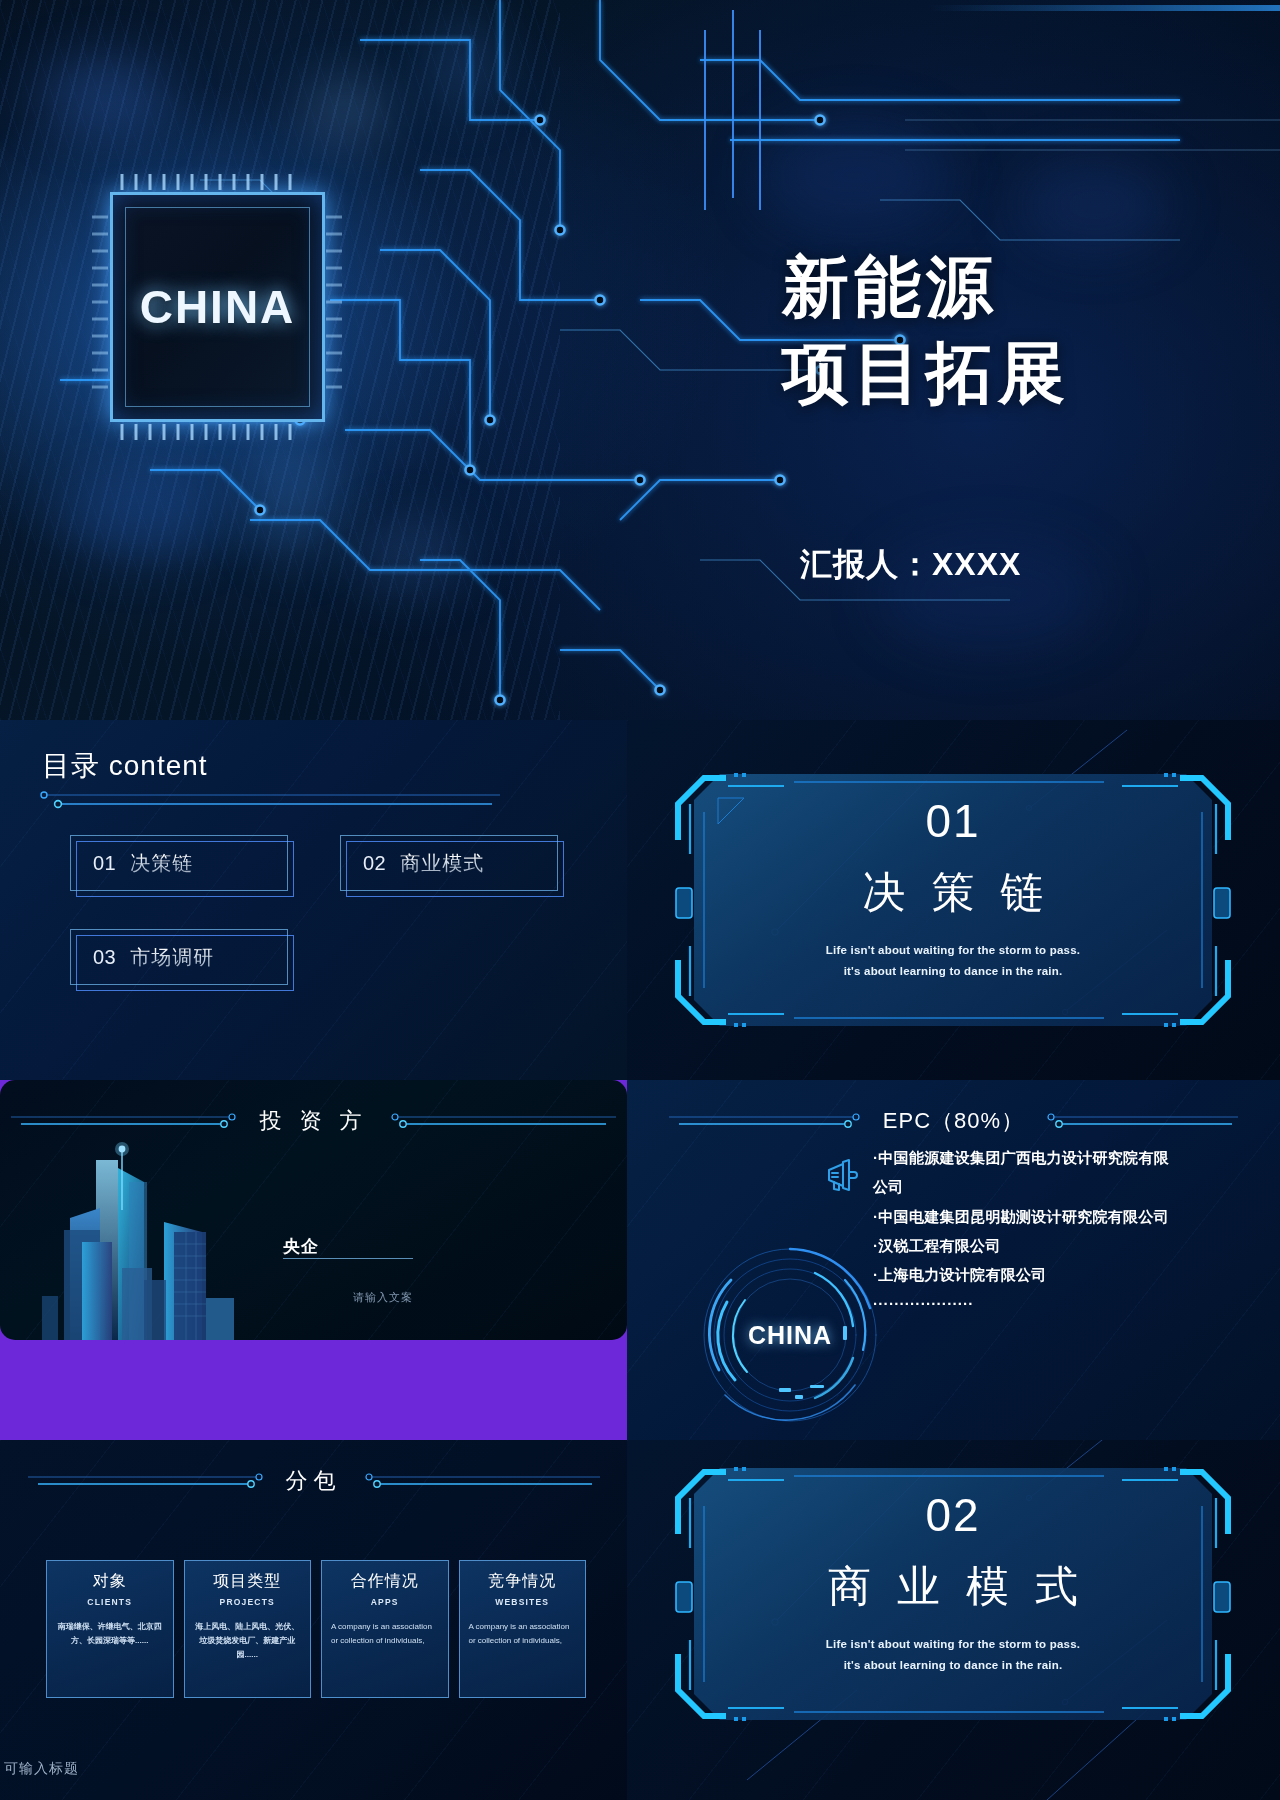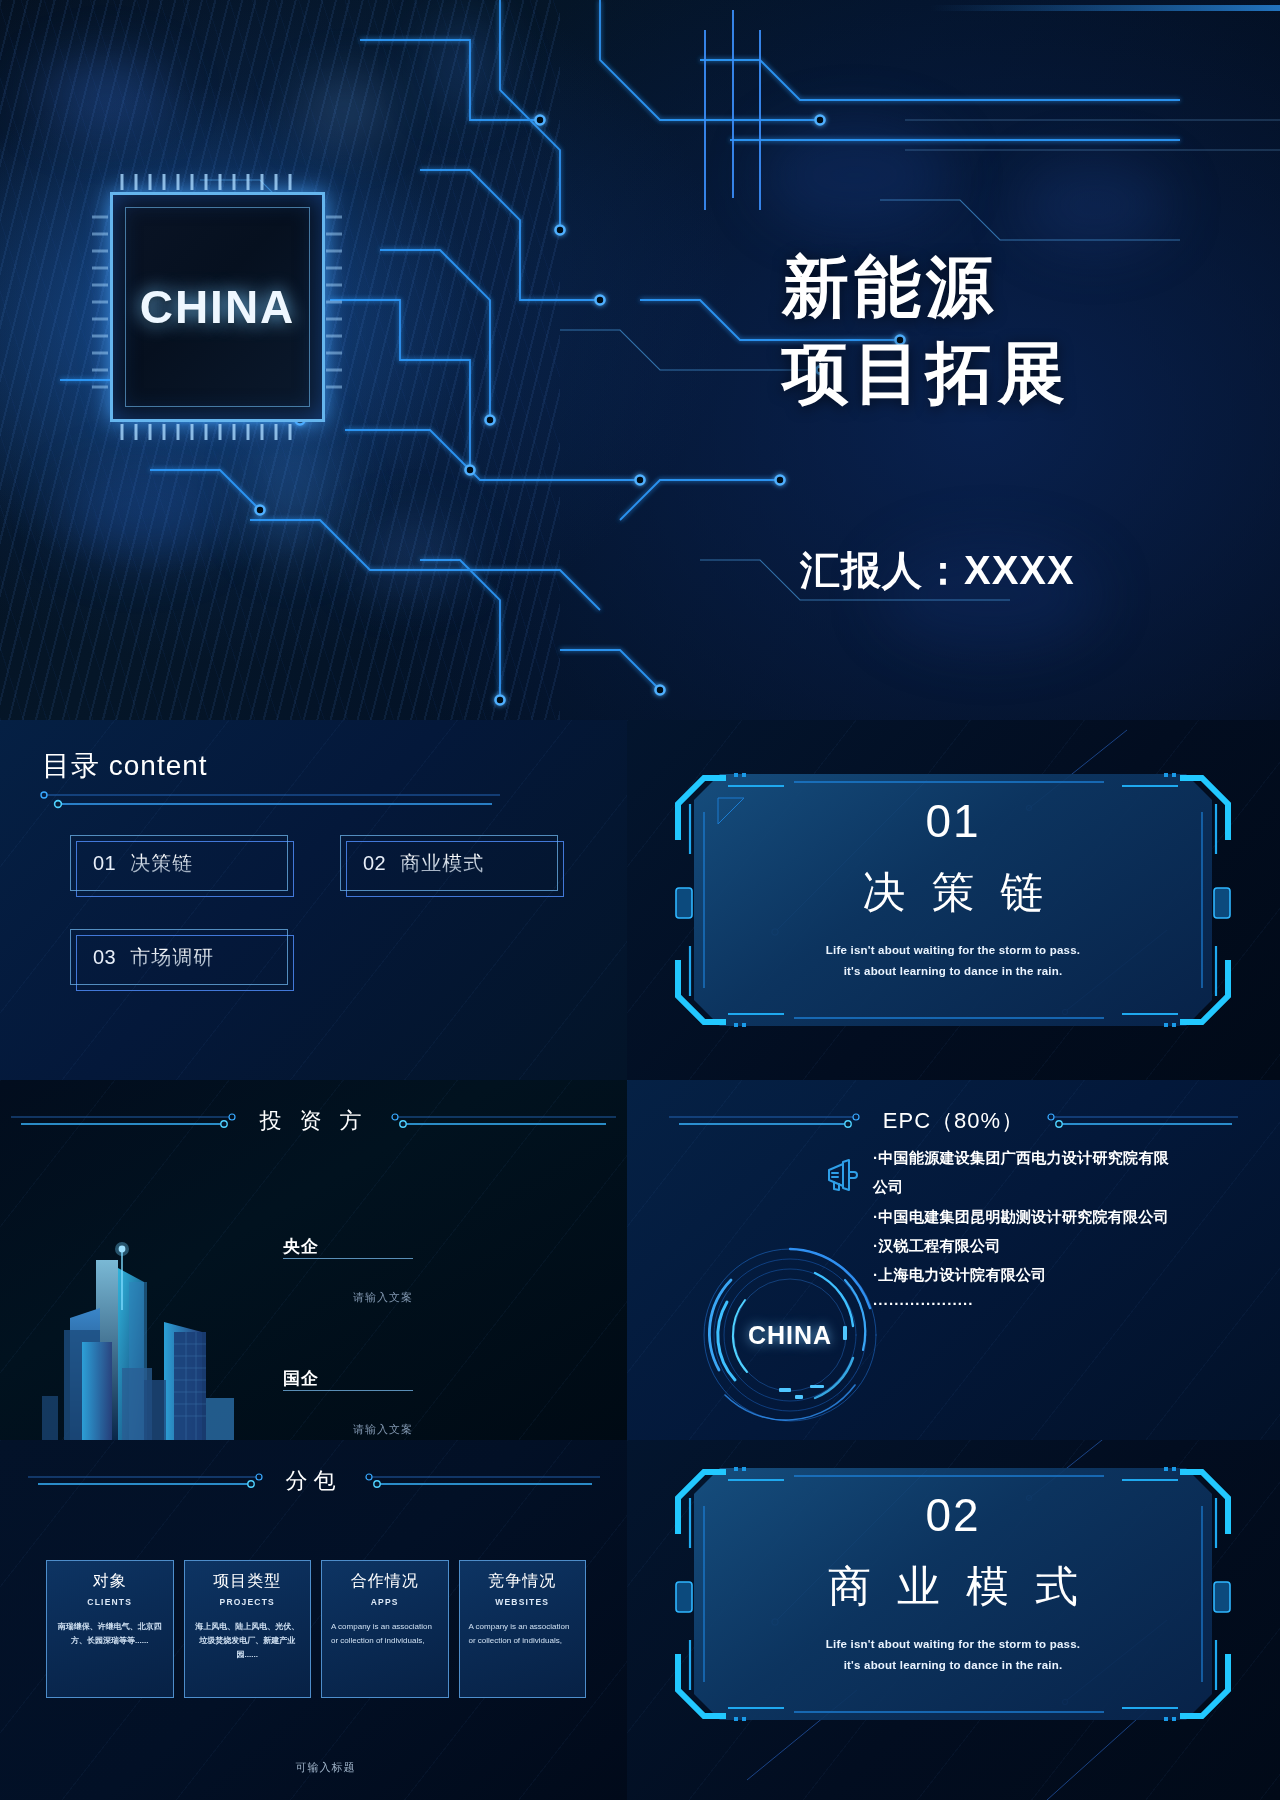--- a/index.html
+++ b/index.html
@@ -54,33 +54,33 @@
     font-family:"Liberation Sans",sans-serif;
   }
 
   .hero-title {
     position:absolute; left:782px; top:244px; width:460px;
     font-size:67px; line-height:1.28; font-weight:600; letter-spacing:5px;
     color:#ffffff; text-shadow:0 2px 14px rgba(0,0,0,.6);
   }
   .hero-sub {
     position:absolute; left:800px; top:543px;
-    font-size:40px; font-weight:bold; letter-spacing:1px; color:#fff;
+    font-size:32px; font-weight:bold; letter-spacing:1px; color:#fff;
   }
 
   
   .grid { position:absolute; left:0; top:720px; width:1280px; height:1080px; }
   .cell { position:absolute; overflow:hidden; }
 
   .c-toc  { left:0;   top:0;   width:627px; height:360px;
             background:linear-gradient(135deg,#052044 0%,#04183a 45%,#031428 100%); }
   .c-s01  { left:627px; top:0; width:653px; height:360px;
             background:linear-gradient(135deg,#03152e 0%,#020d20 55%,#010a18 100%); }
-  .c-inv  { left:0;   top:360px; width:627px; height:360px;
-            background:linear-gradient(150deg,#020d1e 0%,#01121f 40%,#000a14 100%); }
+  .c-inv  { left:0;   top:360px; width:627px; height:260px;
+            background:linear-gradient(150deg,#020d1e 0%,#01121f 40%,#000a14 100%);border-radius:15px; }
   .c-epc  { left:627px; top:360px; width:653px; height:360px;
             background:linear-gradient(140deg,#052145 0%,#03183a 50%,#021128 100%); }
   .c-sub  { left:0;   top:720px; width:627px; height:360px;
             background:linear-gradient(140deg,#031229 0%,#021026 50%,#010a1a 100%); }
   .c-s02  { left:627px; top:720px; width:653px; height:360px;
             background:linear-gradient(135deg,#03152e 0%,#020d20 55%,#010a18 100%); }
 
   
   .streaks { position:absolute; inset:0;
     background:repeating-linear-gradient(128deg, rgba(90,160,255,.045) 0 1px, rgba(0,0,0,0) 1px 90px); }
@@ -146,22 +146,22 @@
   
   .cards { position:absolute; left:46px; top:120px; width:540px;
     display:grid; grid-template-columns:repeat(4,1fr); gap:10px; }
   .card { height:138px; border:1px solid rgba(90,160,225,.85);
     background:linear-gradient(160deg,#0d3463 0%,#0a2b55 45%,#072145 100%);
     padding:10px 9px 0; text-align:center; }
   .card-t { font-size:16px; font-weight:500; color:#fff; letter-spacing:1px; }
   .card-s { font-size:8.5px; color:#dce8f6; letter-spacing:1.2px; margin-top:5px; font-weight:600; }
   .card-b { font-size:8px; color:#cfe0f2; margin-top:13px; line-height:1.75; text-align:left; }
   .card-b.cn { text-align:center; font-weight:600; }
-  .sub-foot { position:absolute; left:12px; width:627px; top:320px; text-align:center;
-    font-size:11px; color:#9fb3c8; letter-spacing:1px; }
+  .sub-foot { position:absolute; left:4px; width:627px; top:320px; text-align:left;
+    font-size:14px; color:#9fb3c8; letter-spacing:1px; }
 </style>
 </head>
 <body>
 
 <div class="page">
 
   <div class="hero">
     <div class="hero-dark-left"></div>
 
     <div class="hero-blur-blobs">

